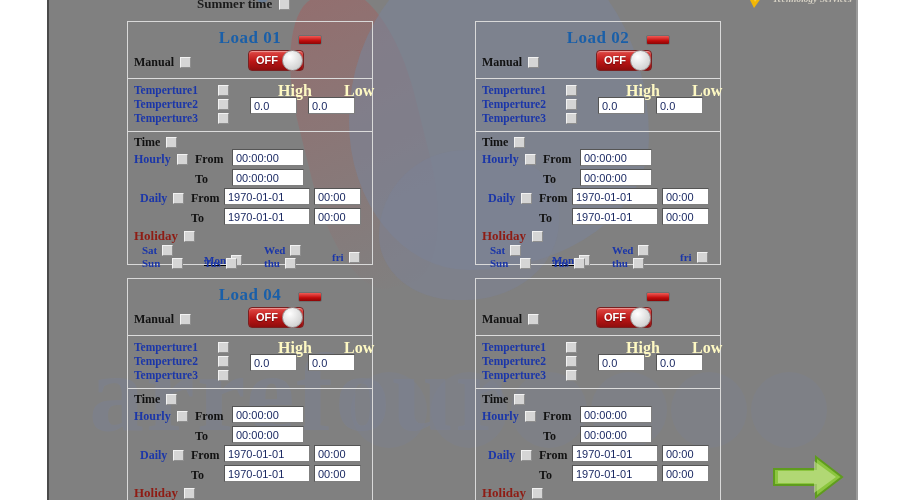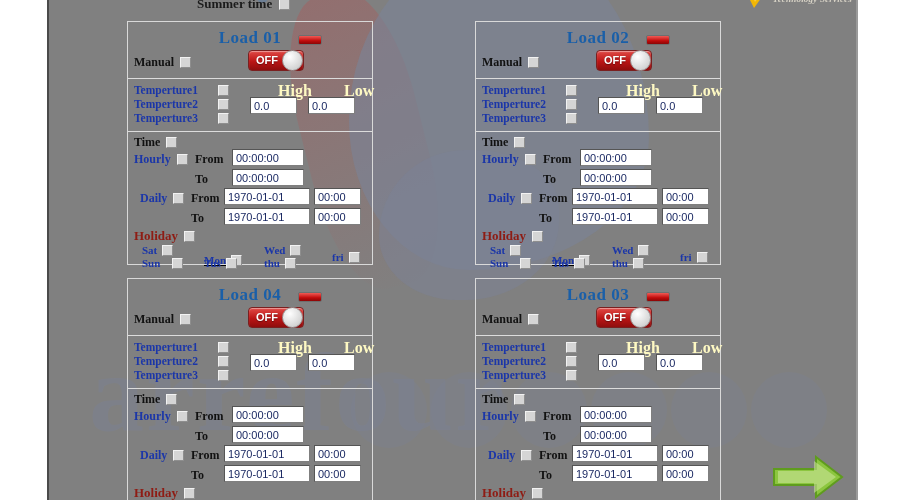--- a/index.html
+++ b/index.html
@@ -556,21 +556,20 @@
         <div class="holiday">
             <span class="h-lbl">Holiday</span>
             <span class="cb"></span>
           </div>
 
       </div>
     </div>
 
     <div class="panel" id="panel-l3">
       <div class="sect head">
-        <div class="title">Load 03</div>
         <div class="led"></div>
         <div class="manual">
           <span>Manual</span>
           <span class="cb"></span>
         </div>
         <div class="toggle">
           <span class="t-txt">OFF</span>
           <span class="knob"></span>
         </div>
       </div>

